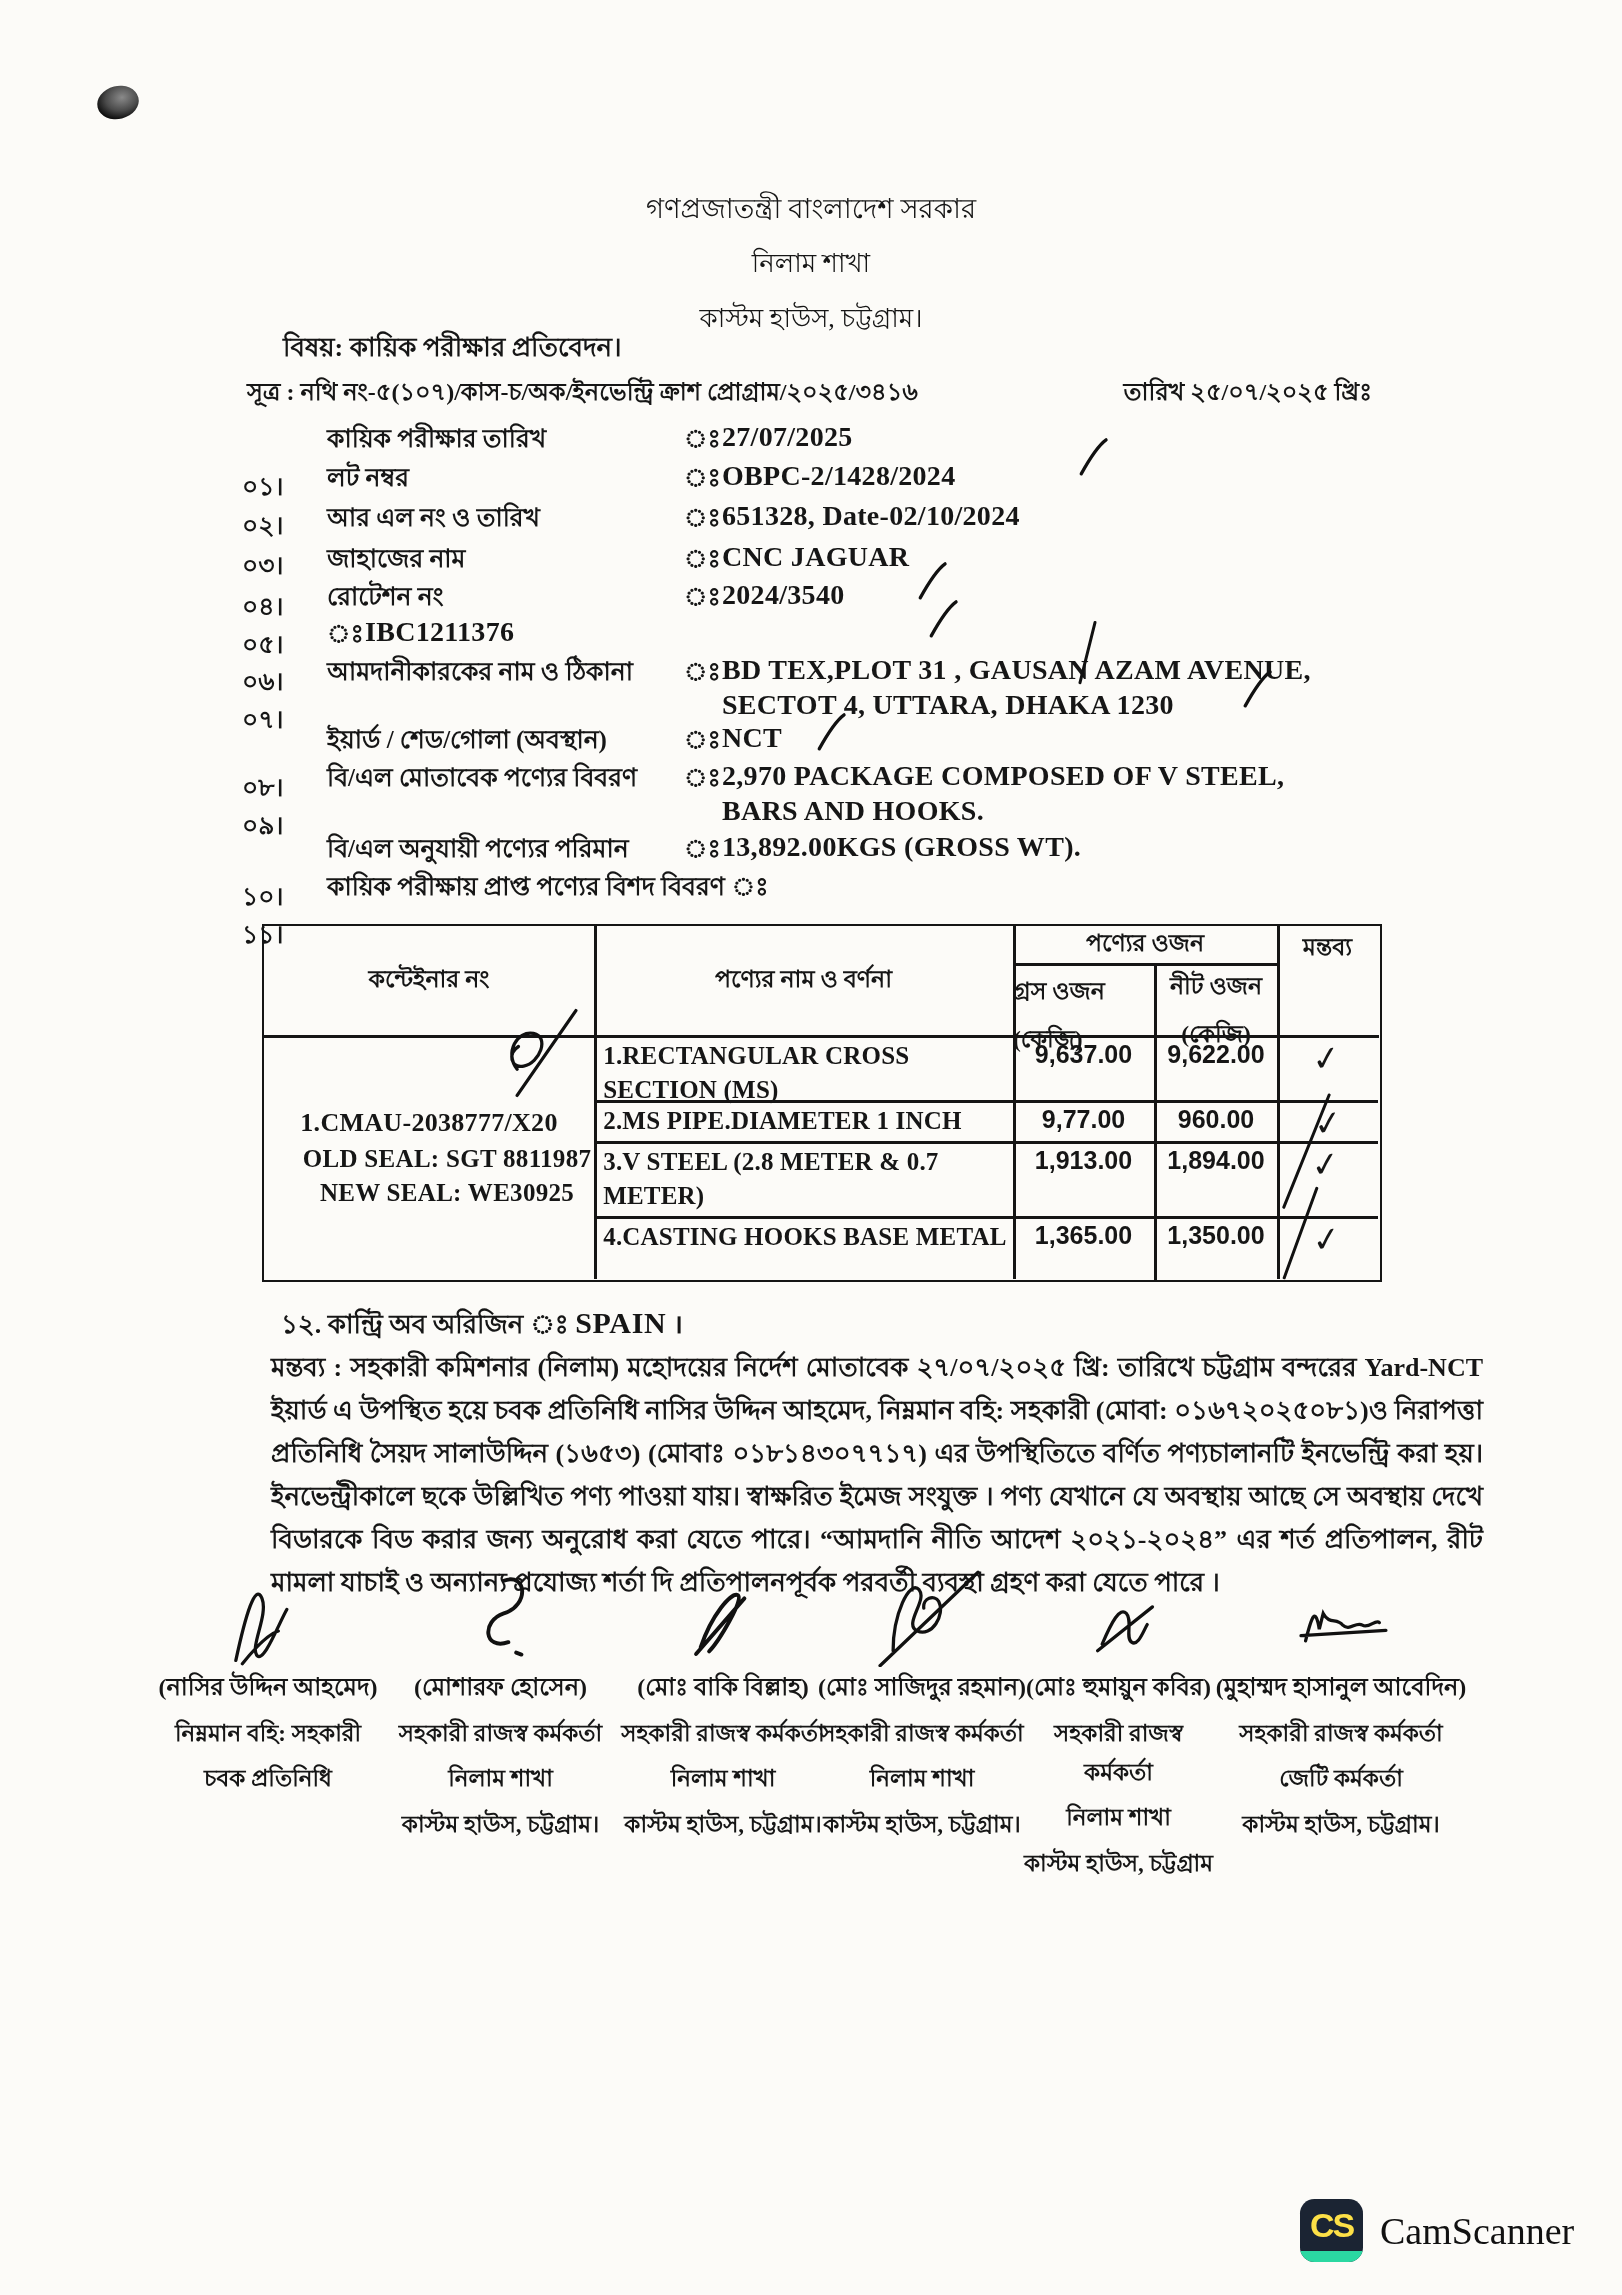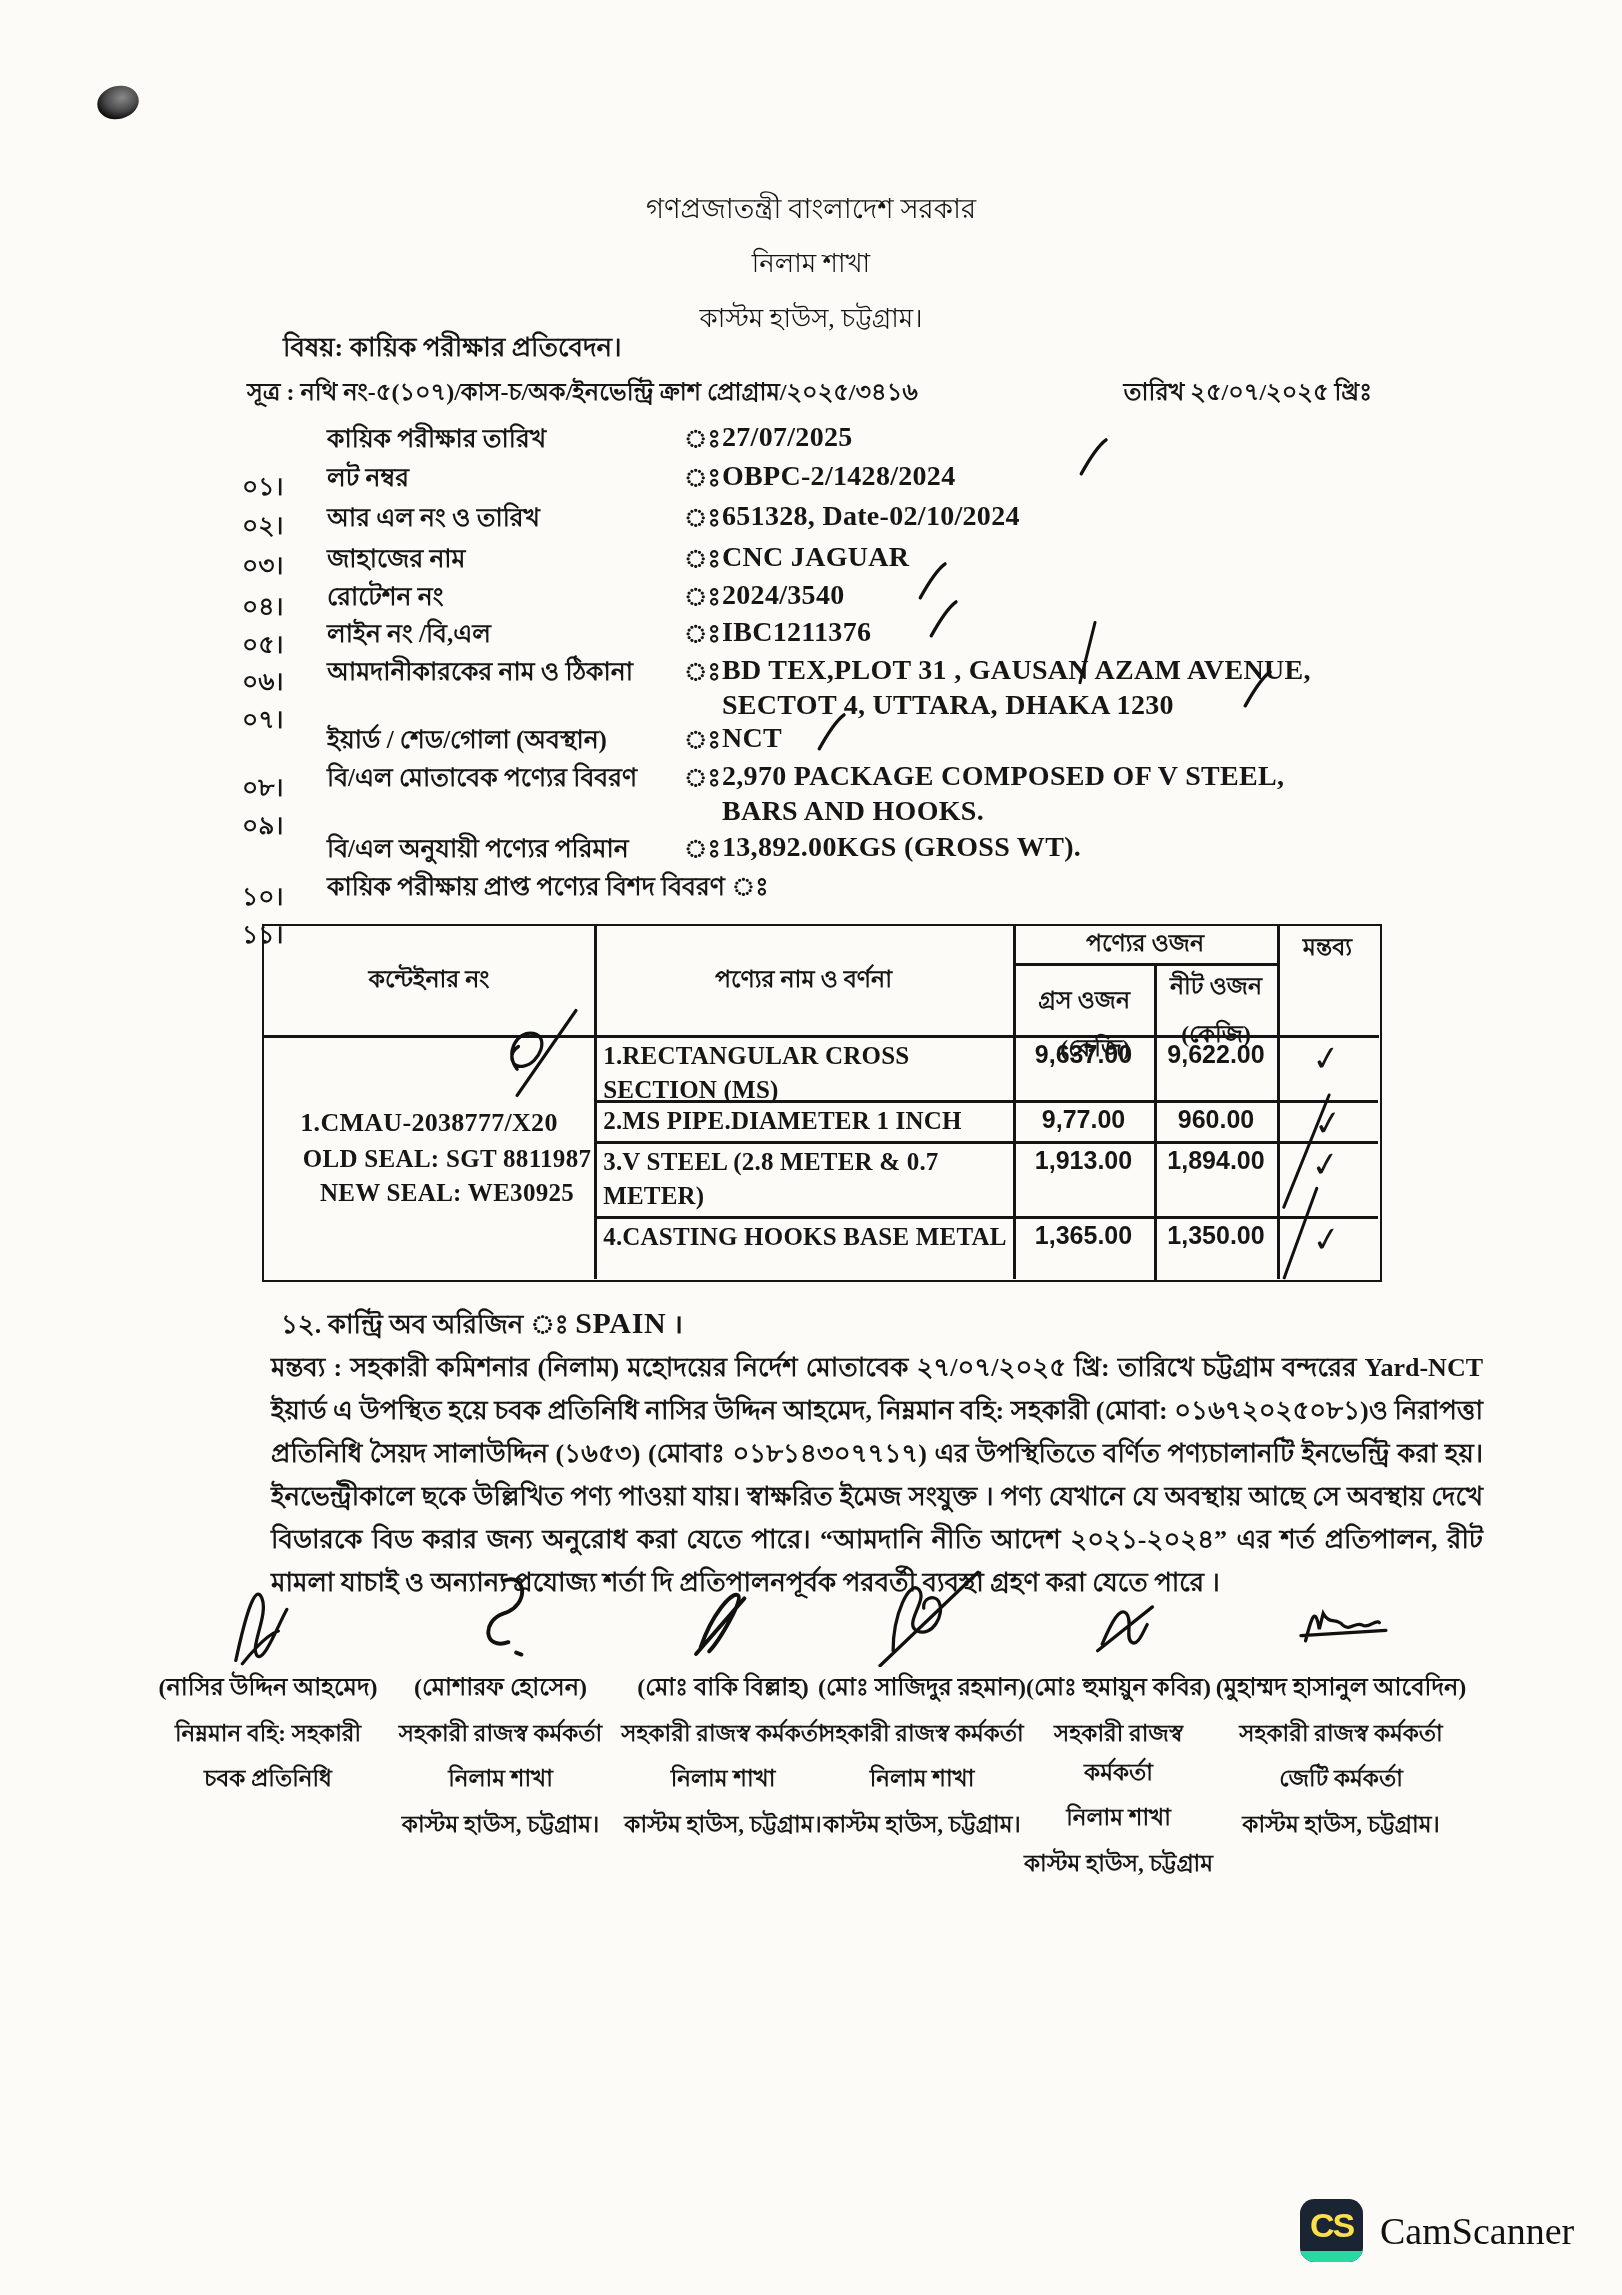--- a/index.html
+++ b/index.html
@@ -101,21 +101,20 @@
     <span class="i-val">CNC JAGUAR</span>
   </div>
   <div class="item-row" style="top:577px">
     <span class="i-no">০৫।</span>
     <span class="i-label">রোটেশন নং</span>
     <span class="i-sep">ঃ</span>
     <span class="i-val">2024/3540</span>
   </div>
   <div class="item-row" style="top:614px">
     <span class="i-no">০৬।</span>
-    <span class="i-label">লাইন নং /বি,এল</span>
     <span class="i-sep">ঃ</span>
     <span class="i-val">IBC1211376</span>
   </div>
   <div class="item-row" style="top:652px">
     <span class="i-no">০৭।</span>
     <span class="i-label">আমদানীকারকের নাম ও ঠিকানা</span>
     <span class="i-sep">ঃ</span>
     <span class="i-val">
       <span style="display:block">BD TEX,PLOT 31 , GAUSAN AZAM AVENUE,</span>
       <span style="display:block">SECTOT 4, UTTARA, DHAKA 1230</span>
@@ -172,21 +171,21 @@
     <div class="vline" style="left:1013px;top:0;height:353px"></div>
     <div class="hline" style="left:749px;top:37px;width:264px"></div>
     <div class="hline" style="left:0;top:109px;width:1115px"></div>
     <div class="hline" style="left:330px;top:174px;width:784px"></div>
     <div class="hline" style="left:330px;top:215px;width:784px"></div>
     <div class="hline" style="left:330px;top:290px;width:784px"></div>
 
     <div class="cell center bn" style="left:0;top:0;width:330px;height:109px">কন্টেইনার নং</div>
     <div class="cell center bn" style="left:330px;top:0;width:419px;height:109px">পণ্যের নাম ও  বর্ণনা</div>
     <div class="cell center bn" style="left:749px;top:0;width:264px;height:37px">পণ্যের ওজন</div>
-    <div class="cell bn" style="left:749px;top:37px;width:117px;height:72px;text-align:right;padding-top:19px">
+    <div class="cell bn" style="left:749px;top:37px;width:117px;height:72px;text-align:left;padding-top:10px">
       <span style="display:block">গ্রস ওজন</span>
       <span style="display:block;margin-top:9.2px">(কেজি)</span>
     </div>
     <div class="cell bn" style="left:890px;top:37px;width:124px;height:72px;text-align:center;padding-top:5.2px">
       <span style="display:block">নীট  ওজন</span>
       <span style="display:block;margin-top:9.2px">(কেজি)</span>
     </div>
     <div class="cell bn" style="left:1013px;top:0;width:101px;height:109px;text-align:center;padding-top:3px">মন্তব্য</div>
 
     <div class="cell containers" style="left:0;top:109px;width:330px;height:245px">

